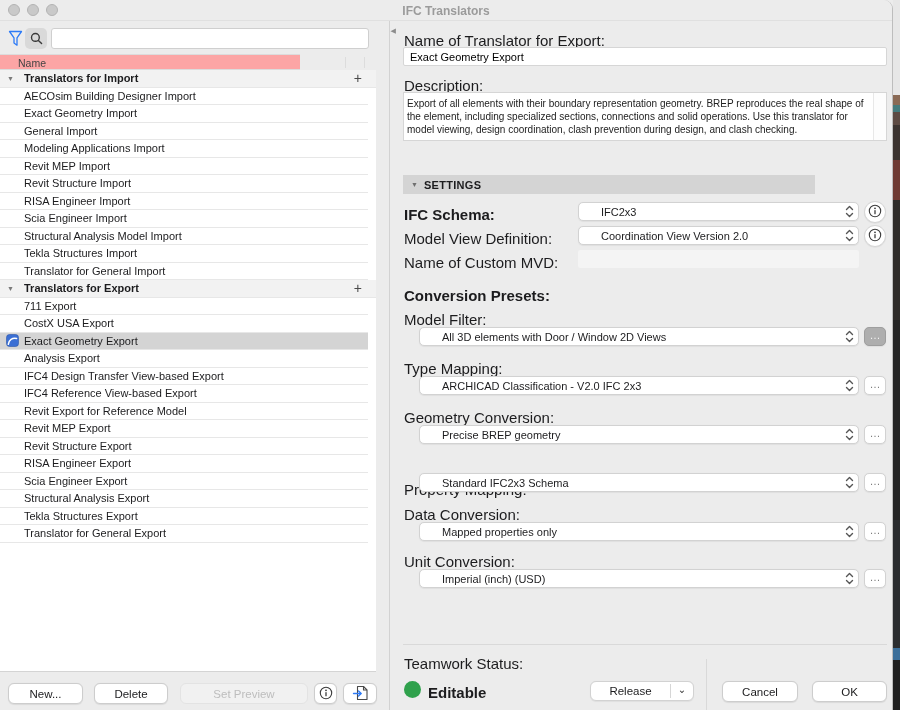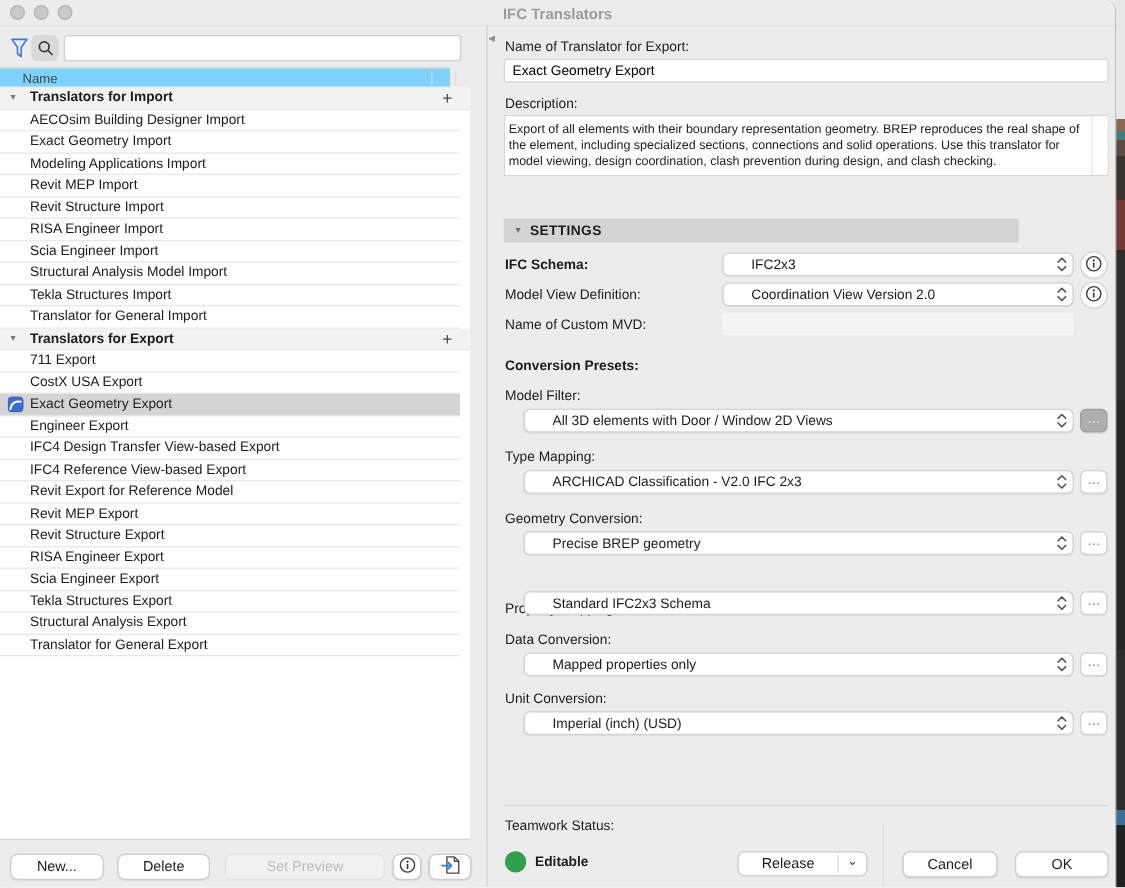--- a/index.html
+++ b/index.html
@@ -22,21 +22,21 @@
 
   
   .left-panel { position:absolute; left:0; top:21px; width:390px; height:689px; background:#ececec; border-right:1px solid #d2d2d2; }
   .collapse-handle { position:absolute; right:-7px; top:6px; font-size:7px; color:#8d8d8d; z-index:5; }
 
   .search-row { position:absolute; left:0; top:7px; width:100%; height:22px; }
   .funnel-btn { position:absolute; left:8px; top:2px; width:15px; height:17px; }
   .mag-btn { position:absolute; left:25px; top:0; width:22px; height:21px; background:#d9d9d9; border-radius:5px; display:flex; align-items:center; justify-content:center; }
   .search-input { position:absolute; left:51px; top:0; width:318px; height:21px; border:1px solid #cfcfcf; border-radius:3px; background:#fff; padding:0 6px; font-size:11px; font-family:inherit; outline:none; }
 
-  .list-header { position:absolute; left:0; top:33px; width:360px; height:16px; background:#7dd3fc; border-top:1px solid #dcdcdc; border-bottom:1px solid #dcdcdc; color:#444; }
+  .list-header { position:absolute; left:0; top:33px; width:300px; height:16px; background:#fca5a5; border-top:1px solid #dcdcdc; border-bottom:1px solid #dcdcdc; color:#444; }
   .list-header .hname { position:absolute; left:18px; top:2px; font-size:10.5px; }
   .htick { position:absolute; top:2px; width:1px; height:11px; background:#dcdcdc; }
 
   .list-box { position:absolute; left:0; top:49px; width:376px; height:602px; background:#fff; overflow:hidden; border-bottom:1px solid #d4d4d4; }
   .row { position:relative; width:368px; height:17.5px; display:flex; align-items:center; border-bottom:1px solid #e7e7e7; }
   .row.group { background:#f2f2f2; font-weight:bold; width:376px; }
   .row.item { padding-left:24px; }
   .row.sel { background:#d4d4d4; }
   .row .tri { position:absolute; left:7px; top:5px; font-size:7px; color:#7a7a7a; line-height:1; }
   .row.group .lbl { margin-left:24px; }
@@ -48,21 +48,21 @@
   .btn { background:#fff; border:1px solid #cdcdcd; border-radius:6px; font-size:11.5px; color:#1c1c1e; text-align:center; box-shadow:0 0.5px 1px rgba(0,0,0,.08); display:flex; align-items:center; justify-content:center; font-family:inherit; }
   .fb { position:absolute; top:11px; height:21px; }
   .btn-new { left:8px; width:75px; }
   .btn-delete { left:94px; width:74px; }
   .btn-setpreview { left:180px; width:128px; background:#f1f1f1; border-color:#e3e3e3; color:#bdbdbd; box-shadow:none; }
   .btn-info-sm { left:314px; width:23px; }
   .btn-export { left:343px; width:34px; }
 
   
   .right-panel { position:absolute; left:391px; top:21px; width:502px; height:689px; background:#ececec; }
-  .rlabel { position:absolute; left:13px; font-size:11px; color:#1c1c1e; white-space:nowrap; }
+  .rlabel { position:absolute; left:13px; font-size:15px; color:#1c1c1e; white-space:nowrap; }
   .bold { font-weight:bold; }
 
   .text-field { position:absolute; left:12px; width:484px; height:19px; background:#fff; border:1px solid #d6d6d6; border-radius:2px; padding:0 6px; font-size:11px; font-family:inherit; outline:none; }
   .desc-box { position:absolute; left:12px; top:71px; width:484px; height:49px; background:#fff; border:1px solid #d6d6d6; }
   .desc-text { position:absolute; left:0; top:0; right:14px; bottom:0; padding:4px 3px; font-size:10px; line-height:13px; color:#222; overflow:hidden; }
   .desc-scroll { position:absolute; right:0; top:0; width:13px; height:100%; background:#fdfdfd; border-left:1px solid #e8e8e8; }
 
   .settings-bar { position:absolute; left:12px; top:154px; width:412px; height:19px; background:#d4d4d4; display:flex; align-items:center; }
   .settings-bar .tri { font-size:7px; color:#6f6f6f; margin:0 6px 0 8px; }
   .settings-bar .stitle { font-weight:bold; font-size:11px; letter-spacing:.3px; }
@@ -139,20 +139,23 @@
           <div class="row group">
             <span class="tri">▼</span>
             <span class="lbl">Translators for Import</span>
             <span class="plus">+</span>
           </div>
           <div class="row item">
             <span class="txt">AECOsim Building Designer Import</span>
           </div>
           <div class="row item">
             <span class="txt">Exact Geometry Import</span>
+          </div>
+          <div class="row item">
+            <span class="txt">General Import</span>
           </div>
           <div class="row item">
             <span class="txt">Modeling Applications Import</span>
           </div>
           <div class="row item">
             <span class="txt">Revit MEP Import</span>
           </div>
           <div class="row item">
             <span class="txt">Revit Structure Import</span>
           </div>
@@ -185,21 +188,21 @@
           <div class="row item sel">
             <span class="rowicon">
               <svg width="13" height="13" viewBox="0 0 13 13">
                 <rect x="0.5" y="0.5" width="12" height="12" rx="3" fill="#3b6fd4" stroke="#2c56a8" stroke-width="0.6"></rect>
                 <path d="M2.3 10.3C3 5.6 6.2 3.6 10.6 4.4" fill="none" stroke="#fff" stroke-width="1.5" stroke-linecap="round"></path>
               </svg>
             </span>
             <span class="txt">Exact Geometry Export</span>
           </div>
           <div class="row item">
-            <span class="txt">Engineer Export</span>
+            <span class="txt">Analysis Export</span>
           </div>
           <div class="row item">
             <span class="txt">IFC4 Design Transfer View-based Export</span>
           </div>
           <div class="row item">
             <span class="txt">IFC4 Reference View-based Export</span>
           </div>
           <div class="row item">
             <span class="txt">Revit Export for Reference Model</span>
           </div>
@@ -209,24 +212,24 @@
           <div class="row item">
             <span class="txt">Revit Structure Export</span>
           </div>
           <div class="row item">
             <span class="txt">RISA Engineer Export</span>
           </div>
           <div class="row item">
             <span class="txt">Scia Engineer Export</span>
           </div>
           <div class="row item">
+            <span class="txt">Structural Analysis Export</span>
+          </div>
+          <div class="row item">
             <span class="txt">Tekla Structures Export</span>
-          </div>
-          <div class="row item">
-            <span class="txt">Structural Analysis Export</span>
           </div>
           <div class="row item">
             <span class="txt">Translator for General Export</span>
           </div>
         </div>
 
       <div class="left-footer">
         <button class="btn fb btn-new">New...</button>
         <button class="btn fb btn-delete">Delete</button>
         <button class="btn fb btn-setpreview" disabled="">Set Preview</button>

